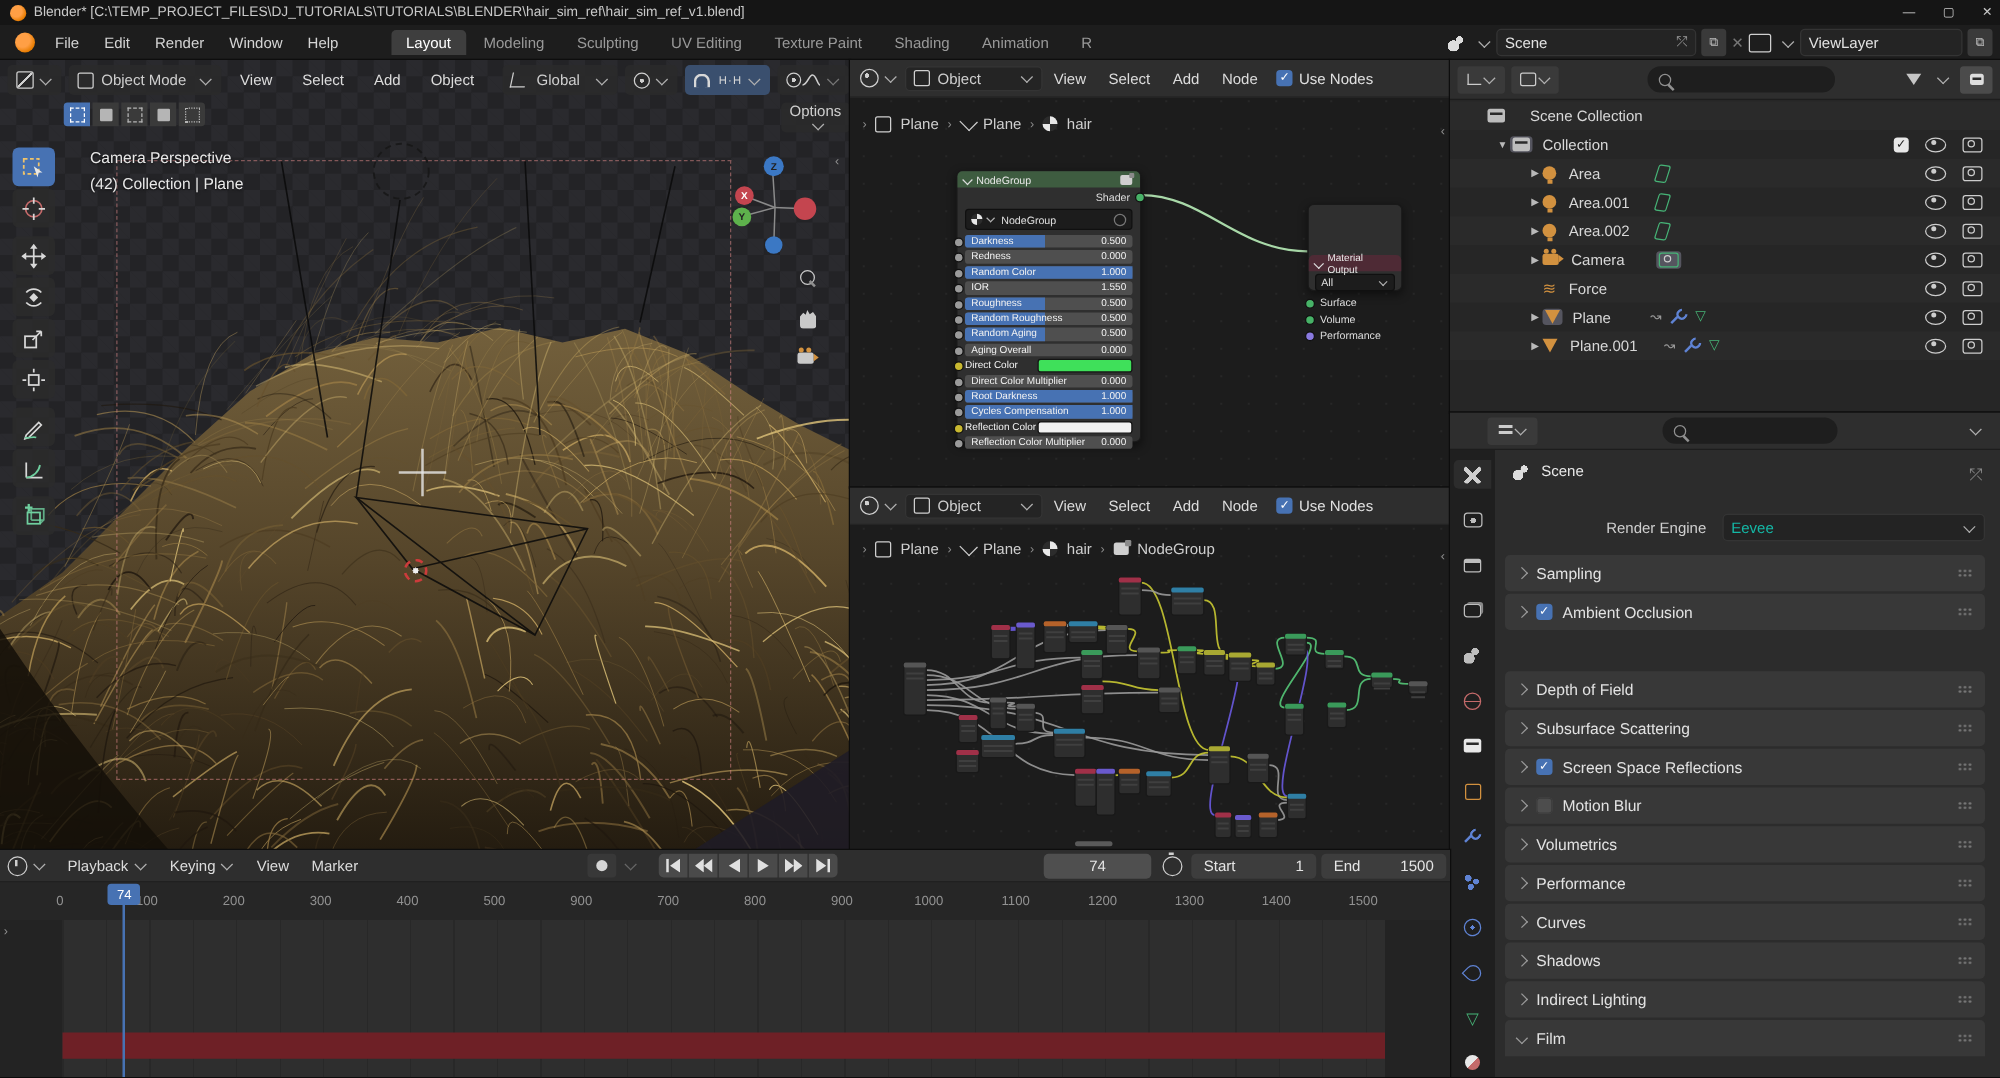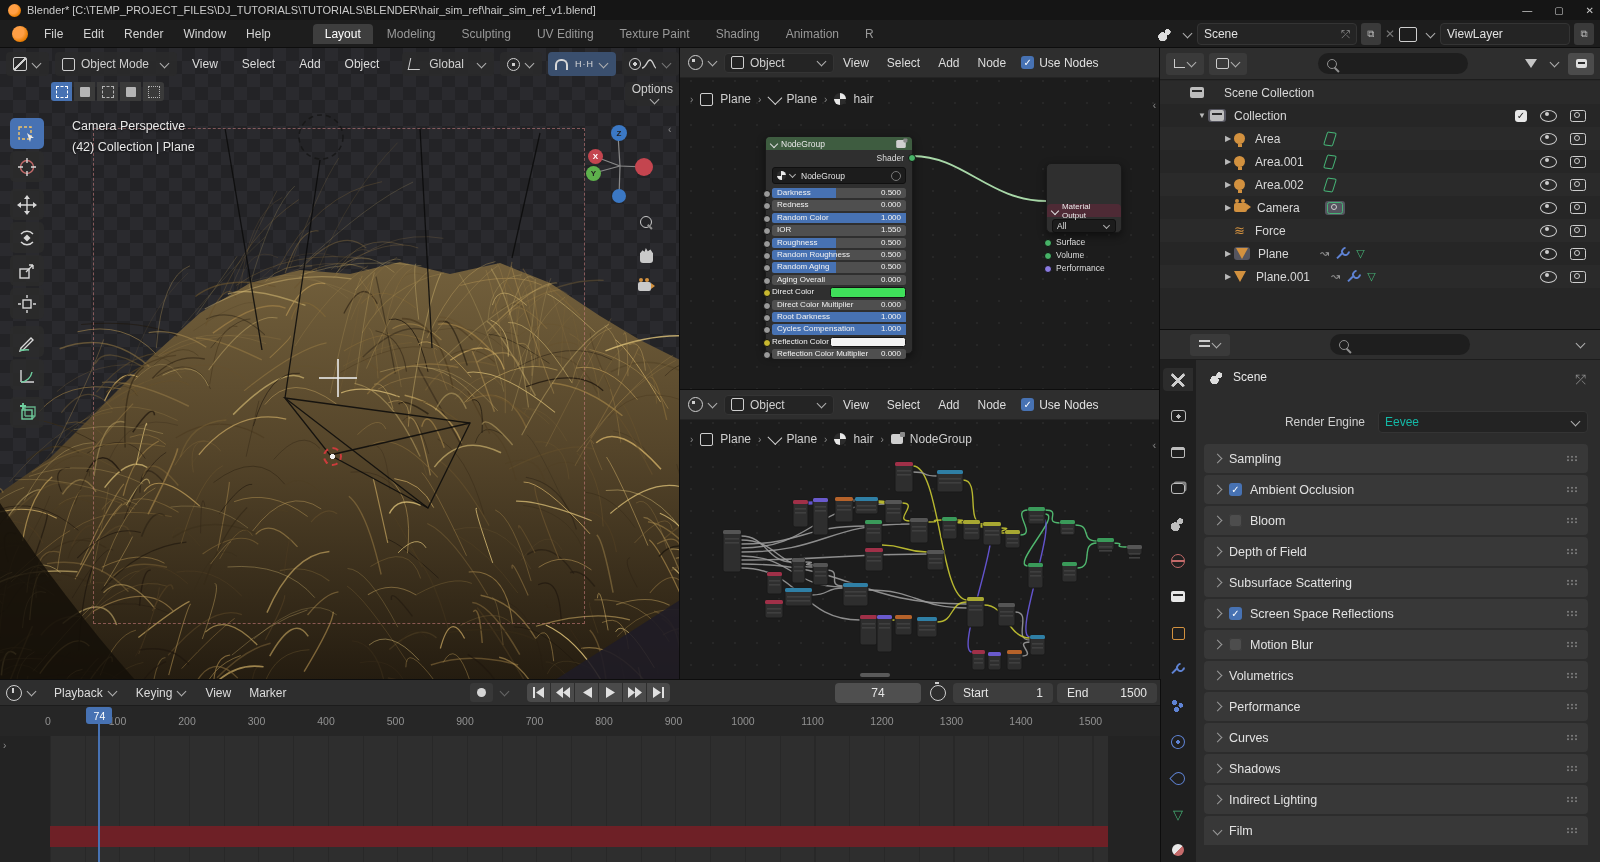--- a/index.html
+++ b/index.html
@@ -1455,26 +1455,20 @@
         <span class="sec-chev"></span>
         <span>Sampling</span>
         <span class="grip"></span>
       </div>
     <div class="sec-row" style="top:145px;">
         <span class="sec-chev"></span>
         <span class="cb">✓</span>
         <span>Ambient Occlusion</span>
         <span class="grip"></span>
       </div>
-    <div class="sec-row" style="top:176px;">
-        <span class="sec-chev"></span>
-        <span class="cb off">✓</span>
-        <span>Bloom</span>
-        <span class="grip"></span>
-      </div>
     <div class="sec-row" style="top:207px;">
         <span class="sec-chev"></span>
         <span>Depth of Field</span>
         <span class="grip"></span>
       </div>
     <div class="sec-row" style="top:238px;">
         <span class="sec-chev"></span>
         <span>Subsurface Scattering</span>
         <span class="grip"></span>
       </div>

